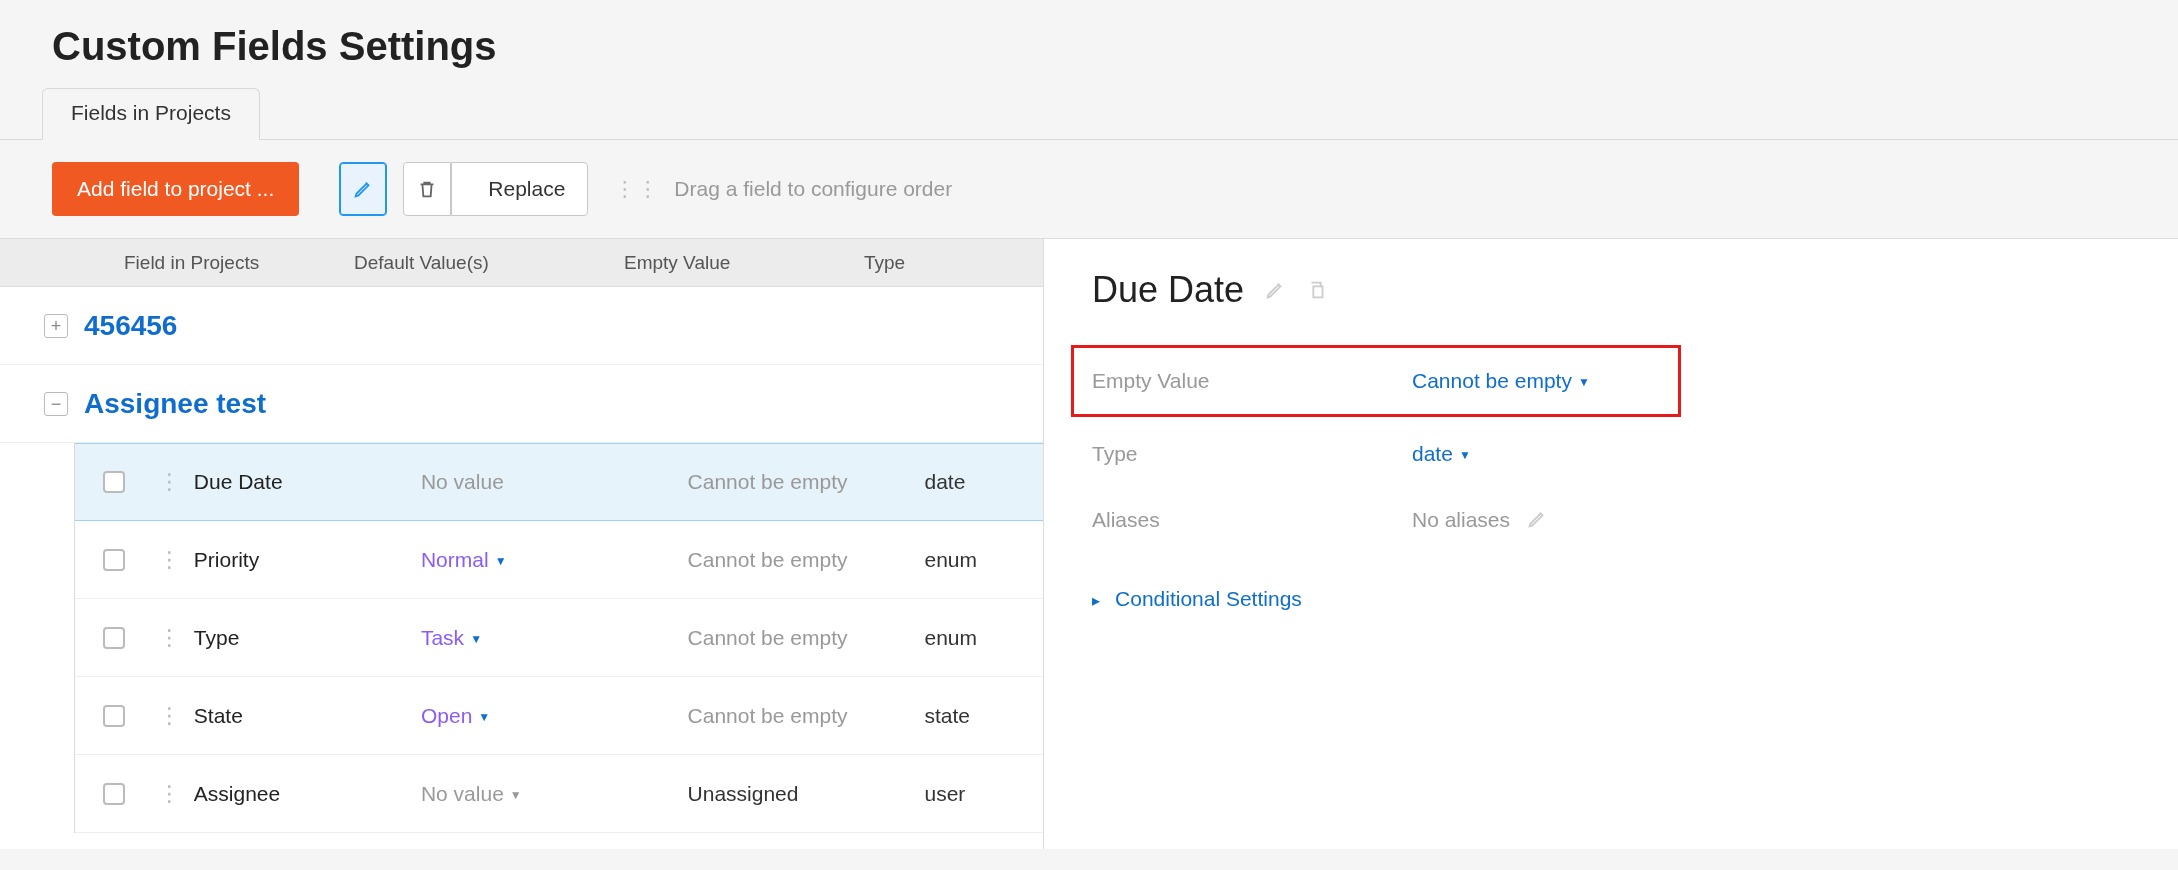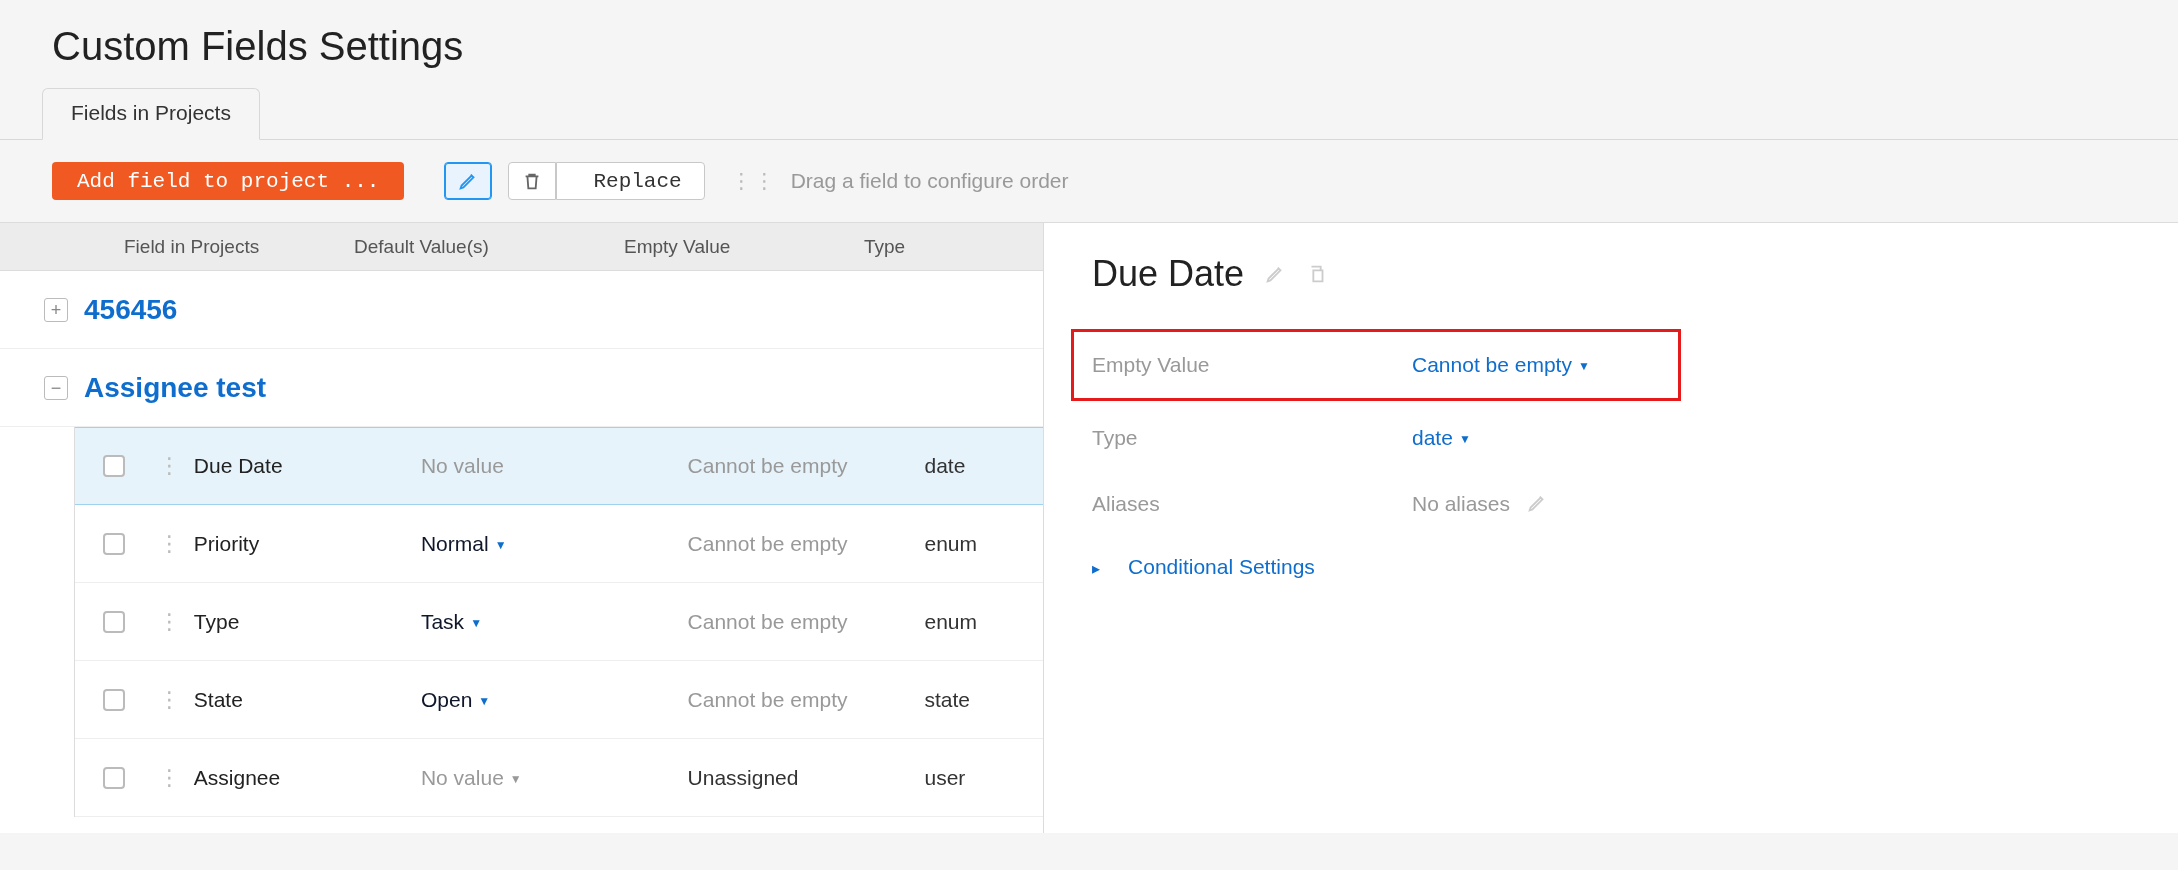--- a/index.html
+++ b/index.html
@@ -12,21 +12,21 @@
     height: 870px;
     overflow: hidden;
   }
 
   
   .page-header {
     padding: 24px 0 18px 52px;
   }
   .page-title {
     font-size: 40px;
-    font-weight: 400;
+    font-weight: 700;
     color: #222;
   }
 
   
   .tabs {
     display: flex;
     align-items: flex-end;
     padding-left: 42px;
     border-bottom: 1px solid #d8d8d8;
     background: #f5f5f5;
@@ -55,25 +55,24 @@
     align-items: center;
     padding: 22px 26px 22px 52px;
     gap: 16px;
     border-bottom: 1px solid #dcdcdc;
   }
   .btn {
     display: inline-flex;
     align-items: center;
     justify-content: center;
     border-radius: 4px;
-    height: 38px;
+    height: 54px;
     font-size: 21px;
     cursor: pointer;
     border: 1px solid transparent;
-    font-family: Liberation Mono, monospace;
   }
   .btn-primary {
     background: #f05a22;
     color: #fff;
     padding: 0 24px;
     font-weight: 500;
     margin-right: 24px;
   }
   .btn-icon {
     background: #fff;
@@ -196,21 +195,21 @@
     cursor: pointer;
   }
   .drag-handle {
     color: #bbb;
     font-size: 22px;
     cursor: grab;
     display: flex; justify-content: center;
   }
   .field-name { color: #222; }
   .val-muted { color: #999; }
-  .val-link  { color: #0f172a; cursor: pointer; }
+  .val-link  { color: #8b5cf6; cursor: pointer; }
   .dd-caret { color:#0f6ecd; font-size: 12px; margin-left: 6px; position: relative; top:-2px;}
   .dd-caret-muted { color:#999; font-size: 12px; margin-left: 6px; position: relative; top:-2px;}
 
   
   .detail-title {
     display: flex;
     align-items: center;
     gap: 20px;
     font-size: 36px;
     font-weight: 400;
@@ -230,24 +229,24 @@
   .highlight-box {
     border: 3px solid #e51b1b;
     padding: 0 18px;
     margin-left: -21px;
     margin-bottom: 4px;
     width: 610px;
   }
   .cond {
     display: flex;
     align-items: center;
-    gap: 28px;
+    gap: 15px;
     color: #0f6ecd;
     font-size: 21px;
-    margin-top: 18px;
+    margin-top: 34px;
     cursor: pointer;
   }
 
   
   .svg-ico { width: 22px; height: 22px; display: block; }
   .chev-right::before { content: "›"; color:#888; font-size:22px; }
   .tri-right::before { content: "▸"; color:#0f6ecd; font-size:16px; }
 </style>
 </head>
 <body>

